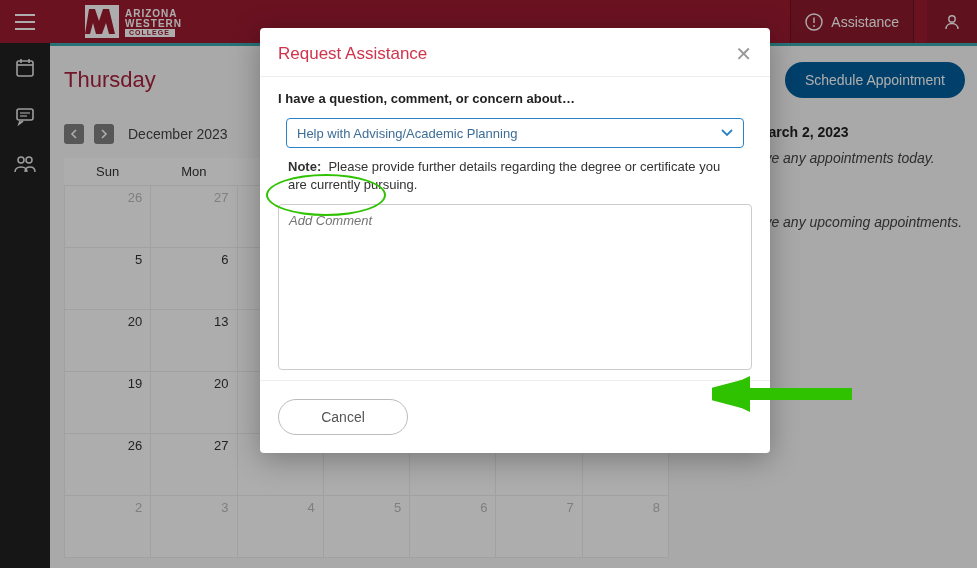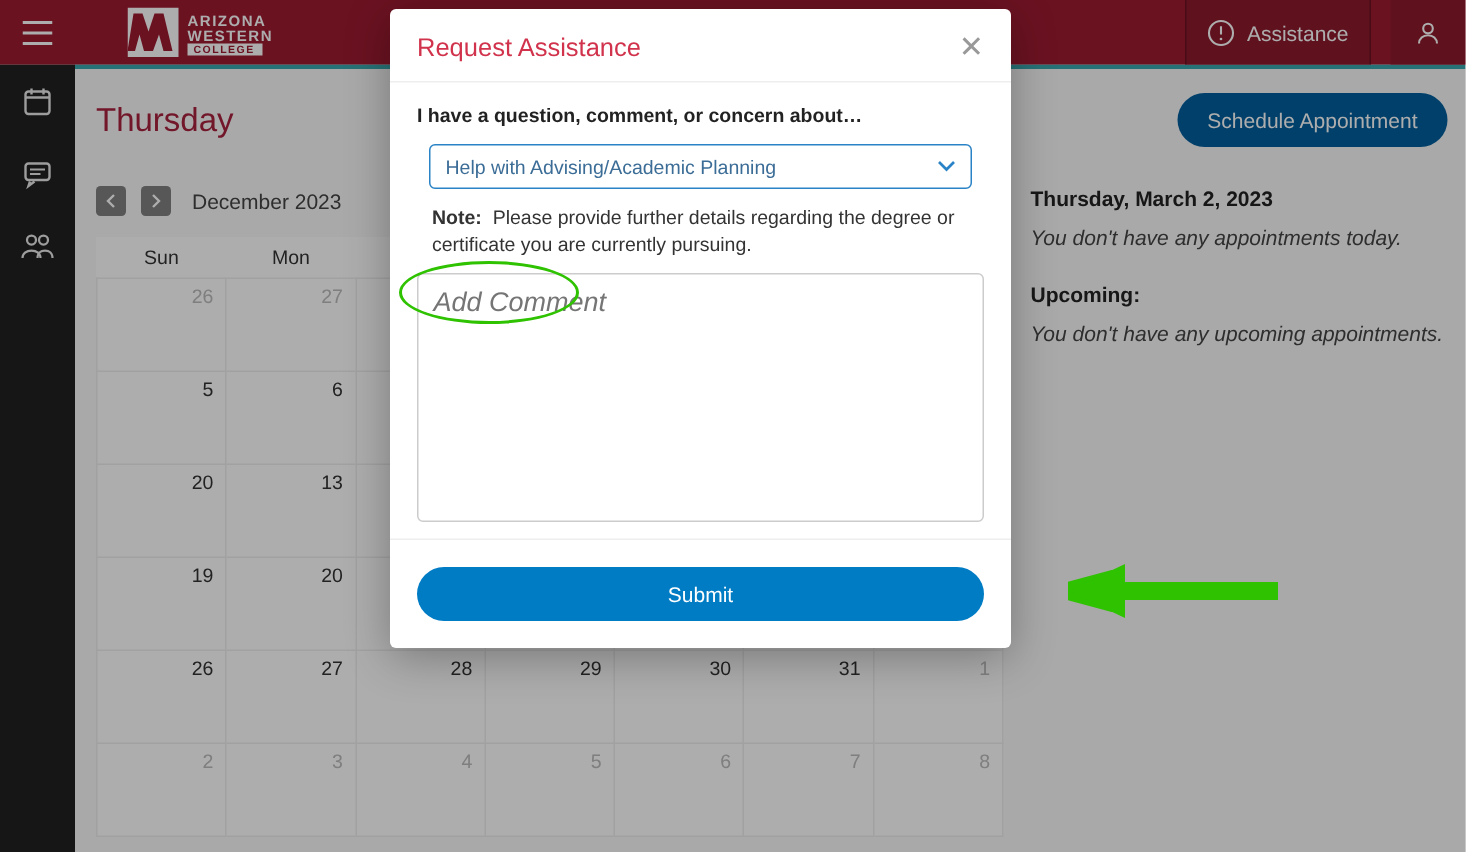--- a/index.html
+++ b/index.html
@@ -174,22 +174,22 @@
     .upcoming-note { font-style: italic; color: #444; }
 
     
     .overlay {
       position: absolute; inset: 0;
       background: rgba(0,0,0,0.32);
       z-index: 50;
     }
     .modal {
       position: absolute;
-      left: 260px; top: 6px;
-      width: 414px;
+      left: 260px; top: 28px;
+      width: 510px;
       background: #fff;
       border-radius: 4px;
       box-shadow: 0 6px 30px rgba(0,0,0,0.3);
       z-index: 60;
     }
     .modal-head {
       padding: 16px 18px 12px 18px;
       display: flex; align-items: center;
       border-bottom: 1px solid #eee;
     }
@@ -238,21 +238,21 @@
       line-height: 1.4;
     }
     .note .b { font-weight: 700; }
     .textarea {
       border: 1px solid #ccc;
       border-radius: 4px;
       height: 166px;
       width: 100%;
       padding: 8px 10px;
       font-family: inherit;
-      font-size: 18px;
+      font-size: 13px;
       font-style: italic;
       color: #888;
       resize: none;
     }
     .modal-footer {
       border-top: 1px solid #eee;
       padding: 18px 18px;
       display: flex;
       gap: 22px;
     }
@@ -475,21 +475,21 @@
           <path d="M1 1l5 5 5-5" fill="none" stroke="#2a83c6" stroke-width="1.8"></path>
         </svg>
     </div>
     <div class="note">
       <span class="b">Note:</span>
       &nbsp;<span>Please provide further details regarding the degree or certificate you are currently pursuing.</span>
     </div>
     <textarea class="textarea" placeholder="Add Comment" style=""></textarea>
   </div>
   <div class="modal-footer">
-    <button class="btn btn-submit">Submit</button>
+    <button class="btn btn-cancel">Cancel</button>
   </div>
 </div>
 
 <div class="circle-annot"></div>
 <svg class="arrow-annot" width="140" height="44" viewBox="0 0 140 44">
   <path d="M140 22 L30 22 L30 14 L0 22 L30 30 L30 22" fill="#2ec200" stroke="#2ec200" stroke-width="12" stroke-linejoin="round"></path>
   <polygon points="0,22 38,4 38,40" fill="#2ec200"></polygon>
 </svg>
 
 </body></html>

